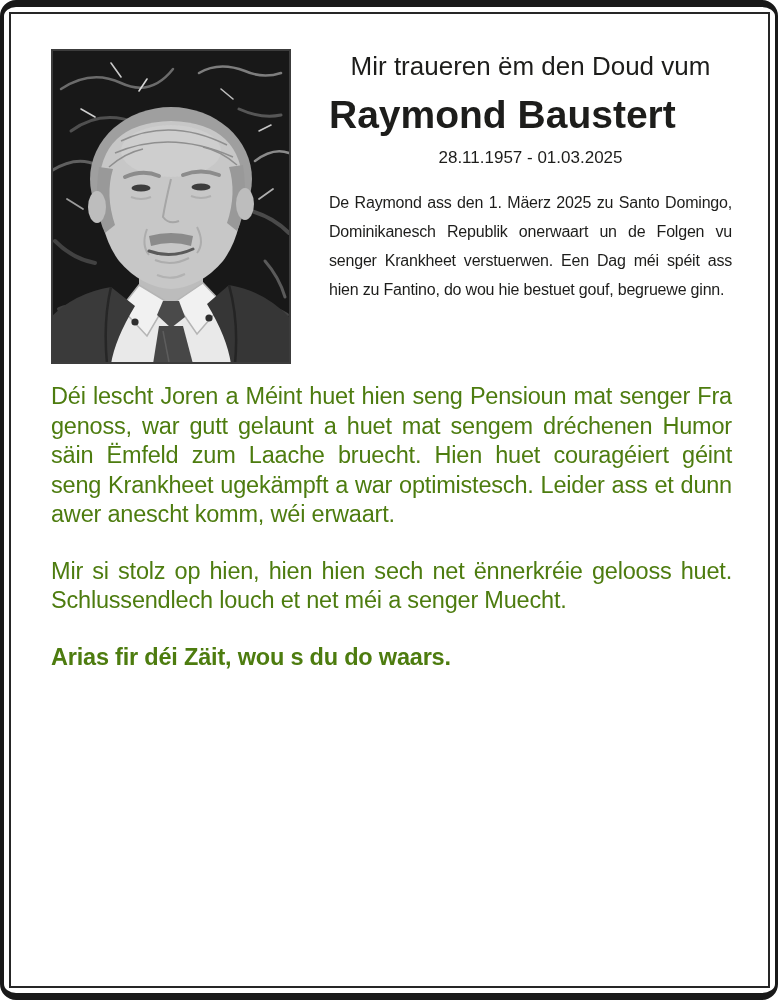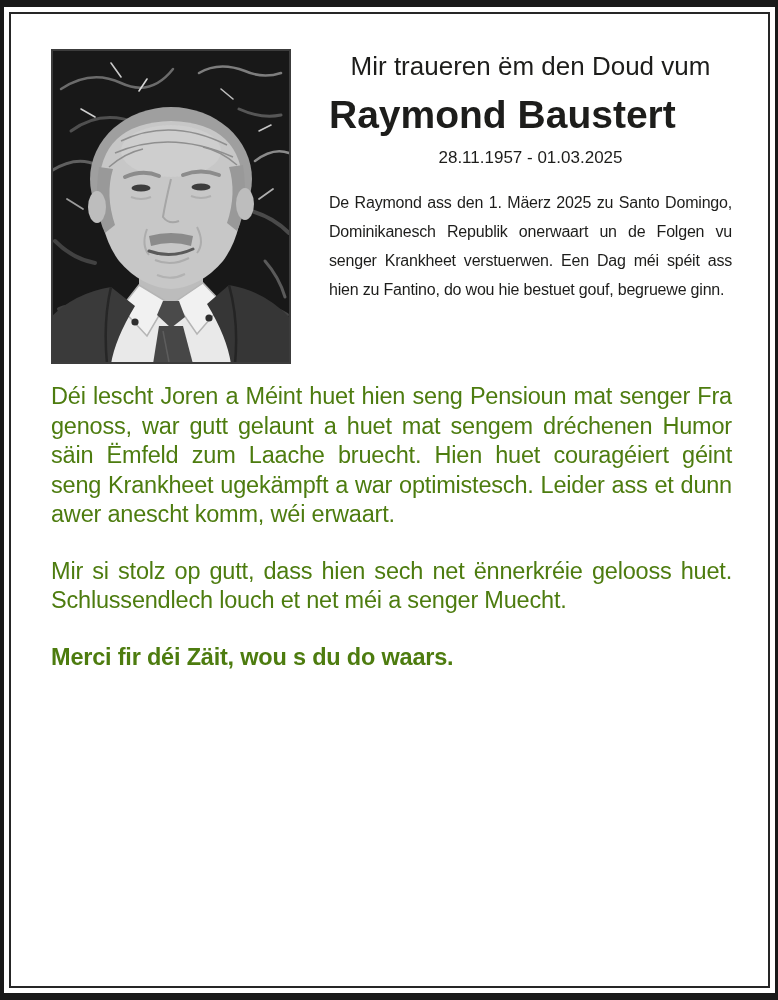--- a/index.html
+++ b/index.html
@@ -11,20 +11,21 @@
   .page {
     width: 778px;
     height: 1000px;
     box-sizing: border-box;
     background: #ffffff;
     border-top: 7px solid #191919;
     border-bottom: 7px solid #191919;
     border-left: 4px solid #191919;
     border-right: 3px solid #191919;
     padding: 5px;
+    border-radius: 16px;
   }
   .inner-frame {
     box-sizing: border-box;
     width: 100%;
     height: 100%;
     border: 2px solid #262626;
     padding: 35px 36px 0 40px;
     overflow: hidden;
   }
   .top-section {
@@ -192,19 +193,19 @@
 
       <div class="right-col">
         <div class="intro-line">Mir traueren ëm den Doud vum</div>
         <div class="deceased-name">Raymond Baustert</div>
         <div class="life-dates">28.11.1957 - 01.03.2025</div>
         <div class="lead-paragraph">De Raymond ass den 1. Mäerz 2025 zu Santo Domingo, Dominikanesch Republik onerwaart un de Folgen vu senger Krankheet verstuerwen. Een Dag méi spéit ass hien zu Fantino, do wou hie bestuet gouf, begruewe ginn.</div>
       </div>
     </div>
 
     <p class="body-paragraph">Déi lescht Joren a Méint huet hien seng Pensioun mat senger Fra genoss, war gutt gelaunt a huet mat sengem dréchenen Humor säin Ëmfeld zum Laache bruecht. Hien huet couragéiert géint seng Krankheet ugekämpft a war optimistesch. Leider ass et dunn awer anescht komm, wéi erwaart.</p>
-    <p class="body-paragraph">Mir si stolz op gutt, dass hien sech net ënnerkréie gelooss huet. Schlussendlech louch et net méi a senger Muecht.</p>
-
-    <p class="body-paragraph thanks-line">Merci fir déi Zäit, wou s du do waars.</p>
+    <p class="body-paragraph">Mir si stolz op hien, hien hien sech net ënnerkréie gelooss huet. Schlussendlech louch et net méi a senger Muecht.</p>
+
+    <p class="body-paragraph thanks-line">Arias fir déi Zäit, wou s du do waars.</p>
 
 
   </div>
 </div>
 
 </body></html>

